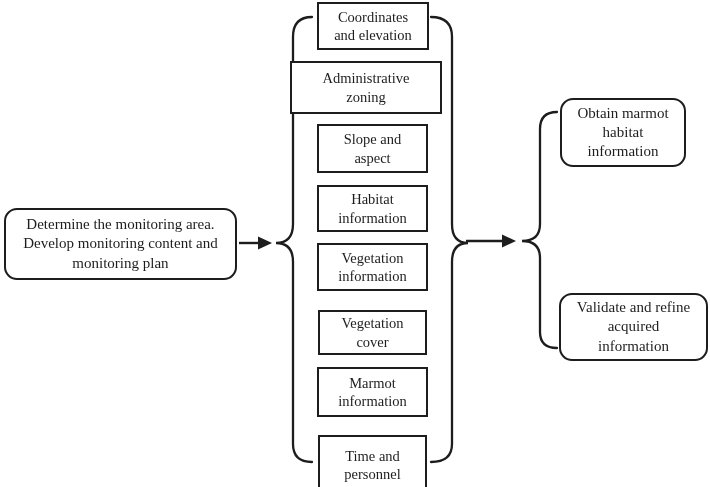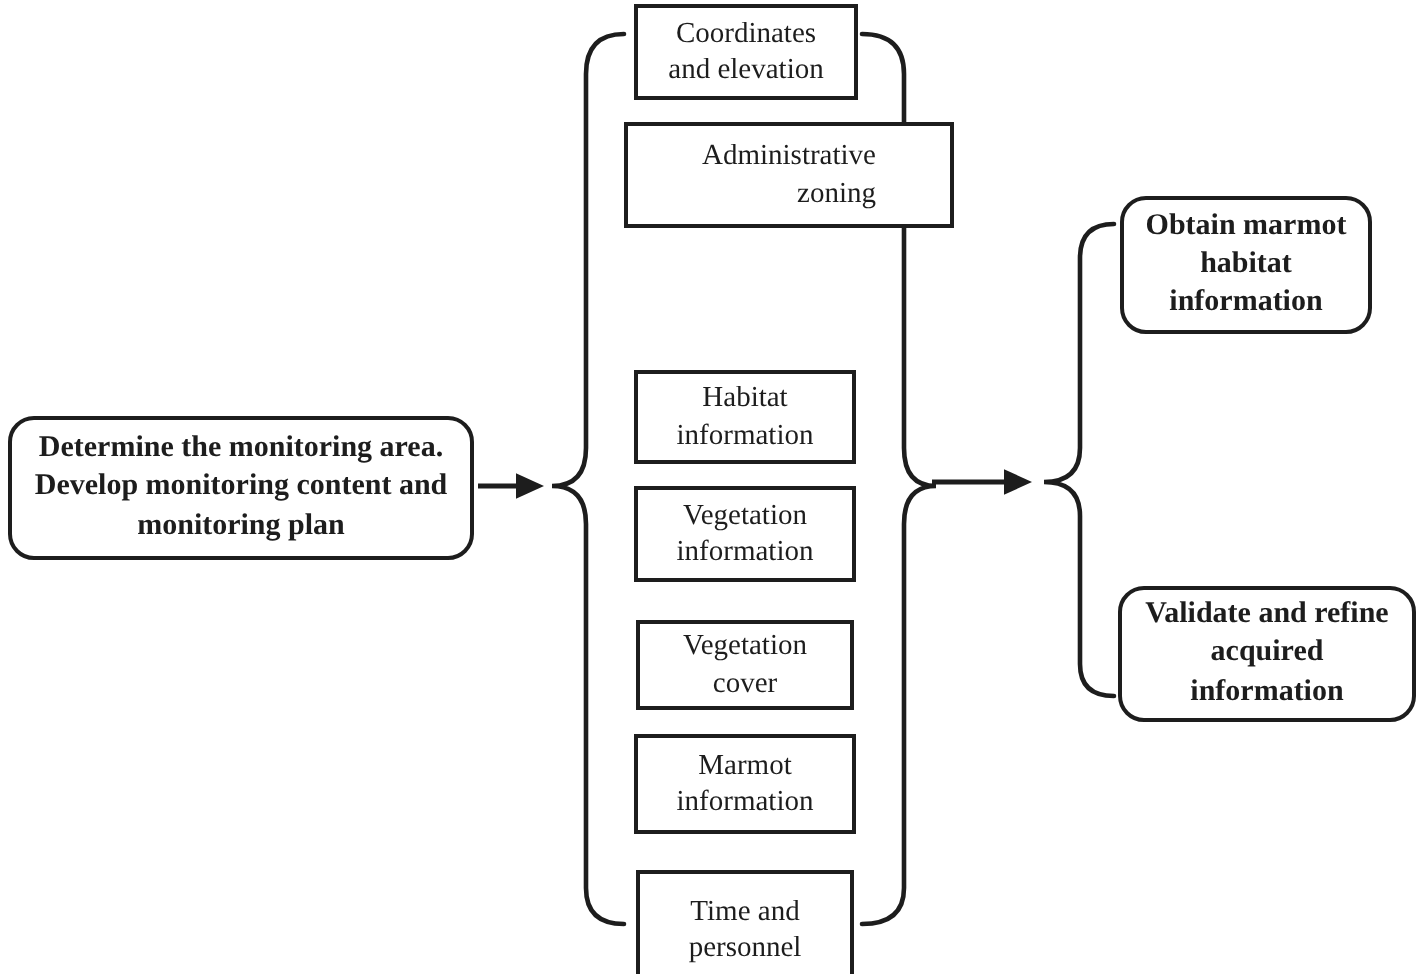--- a/index.html
+++ b/index.html
@@ -32,21 +32,20 @@
     align-items: center;
     justify-content: center;
     text-align: center;
   }
   .node .label {
     white-space: pre-line;
     line-height: 1.27;
   }
   .rounded {
     border-radius: 13px;
-    font-weight: bold;
   }
   .fs-left  { font-size: 15px; }
   .fs-mid   { font-size: 14.5px; }
   .fs-right { font-size: 15px; }
 </style>
 </head>
 <body>
 
 <div class="canvas">
 
@@ -73,25 +72,29 @@
     <span class="label">Coordinates
 and elevation</span>
   </div>
 
   <div class="node rounded fs-left" style="left:4px; top:208px; width:233px; height:72px;">
     <span class="label">Determine the monitoring area.
 Develop monitoring content and
 monitoring plan</span>
   </div>
 
-  <div class="node fs-mid" style="left:312px; top:61px; width:165px; height:53px;text-align:right;">
+  <div class="node fs-mid" style="left:290px; top:61px; width:152px; height:53px;">
     <span class="label">Administrative
 zoning</span>
   </div>
 
+  <div class="node fs-mid" style="left:317px; top:124px; width:111px; height:49px;">
+    <span class="label">Slope and
+aspect</span>
+  </div>
 
   <div class="node fs-mid" style="left:317px; top:185px; width:111px; height:47px;">
     <span class="label">Habitat
 information</span>
   </div>
 
   <div class="node fs-mid" style="left:317px; top:243px; width:111px; height:48px;">
     <span class="label">Vegetation
 information</span>
   </div>

